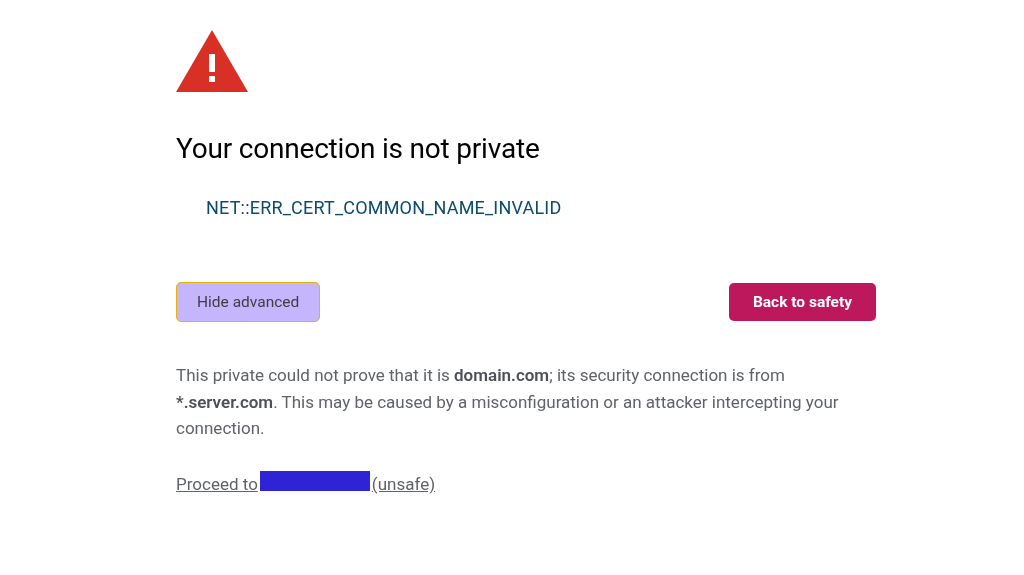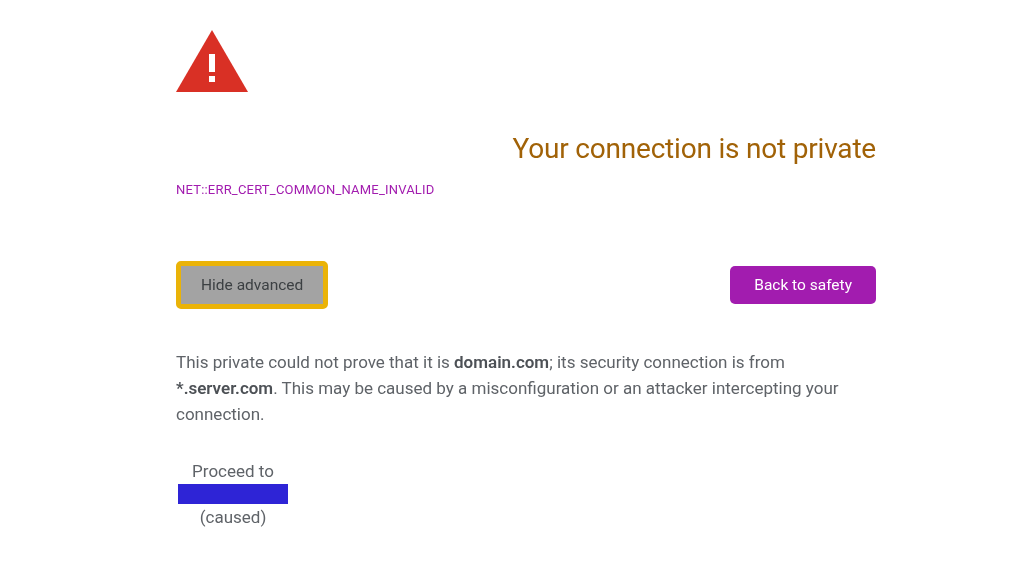--- a/index.html
+++ b/index.html
@@ -20,86 +20,86 @@
     .container {
       max-width: 700px;
     }
     .warning-icon {
       margin-bottom: 35px;
     }
     .warning-icon svg {
       display: block;
     }
     h1.title {
-      color: #a16207;
+      color: #000000;
       font-size: 28px;
       font-weight: 400;
-      margin-bottom: 10px;
+      margin-bottom: 24px;
       letter-spacing: -0.2px;
-      text-align: right;
     }
     .warning-text {
       margin-bottom: 20px;
       color: #5f6368;
     }
     .warning-text .bold {
       font-weight: 600;
       color: #4d5156;
     }
     .learn-more {
       color: #5f6368;
       text-decoration: underline;
       cursor: pointer;
     }
     .error-code {
-      font-size: 13px;
-      color: #a21caf;
+      font-size: 18px;
+      color: #0c4a6e;
       margin-bottom: 60px;
       letter-spacing: 0.2px;
+      margin-left: 30px;
     }
     .button-row {
       display: flex;
       justify-content: space-between;
       align-items: center;
       margin-bottom: 40px;
     }
     .btn {
       font-family: inherit;
       font-size: 15.5px;
       padding: 10px 20px;
       border-radius: 5px;
       cursor: pointer;
       border: none;
     }
     .btn-outline {
-      background: #a3a3a3;
+      background: #c4b5fd;
       color: #3c4043;
-      border: 5px solid #eab308;
+      border: 1px solid #eab308;
       text-align: right;
     }
     .btn-primary {
-      background: #a21caf;
+      background: #be185d;
       color: #ffffff;
-      font-weight: 400;
+      font-weight: 700;
       padding: 10px 24px;
     }
     .advanced-text {
       color: #5f6368;
       margin-bottom: 30px;
     }
     .advanced-text .bold {
       font-weight: 600;
       color: #4d5156;
     }
     .proceed-link {
       color: #5f6368;
+      text-decoration: underline;
       cursor: pointer;
       display: inline-flex;
-      align-items: center;
-      flex-direction: column;
+      align-items: flex-start;
     }
     .redacted {
       display: inline-block;
       width: 110px;
       height: 20px;
       background: #2e24d6;
       vertical-align: text-bottom;
       margin: 0 2px;
     }
   </style>
@@ -126,16 +126,16 @@
     <button class="btn btn-primary">Back to safety</button>
   </div>
 
   <p class="advanced-text">
     <span>This private could not prove that it is </span><span class="bold">domain.com</span><span>; its security connection is from </span><span class="bold">*.server.com</span><span>. This may be caused by a misconfiguration or an attacker intercepting your connection.</span>
   </p>
 
   <a class="proceed-link">
     <span>Proceed to </span>
       <span class="redacted"></span>
-      <span>(caused)</span>
+      <span>(unsafe)</span>
   </a>
 
 </div>
 
 </body></html>

